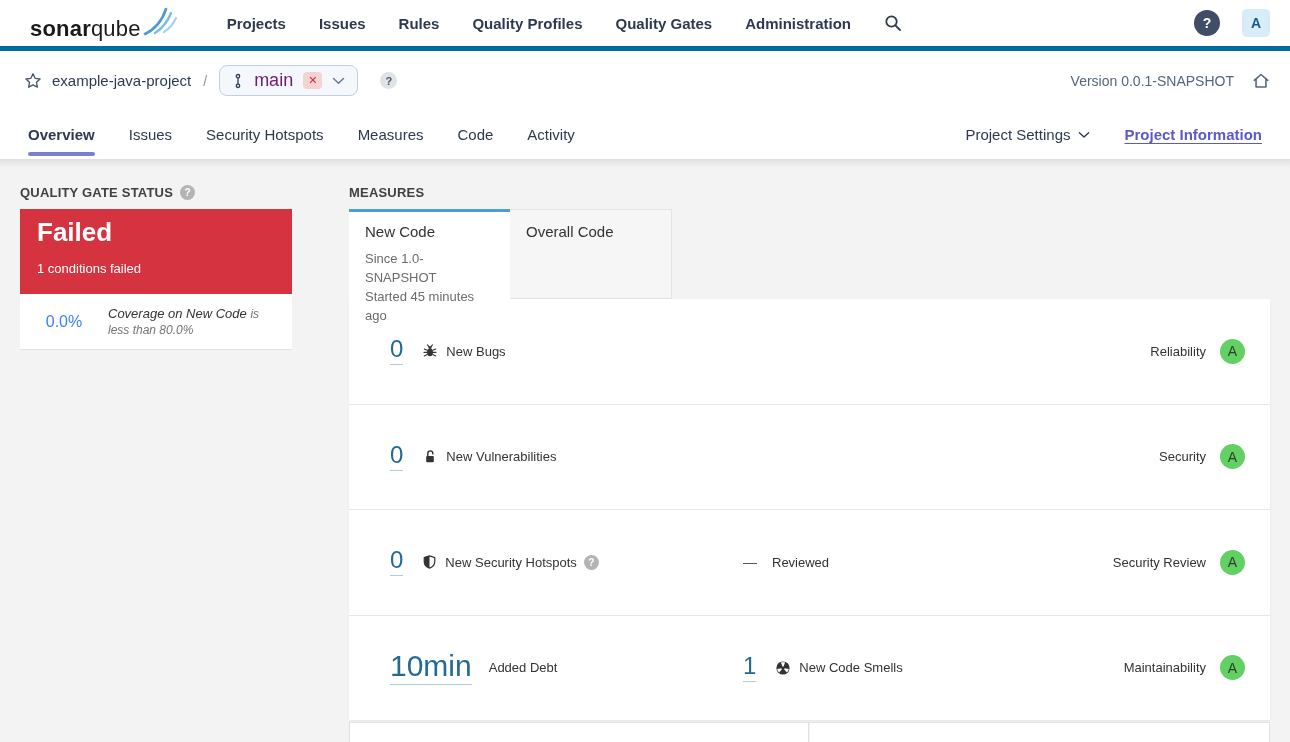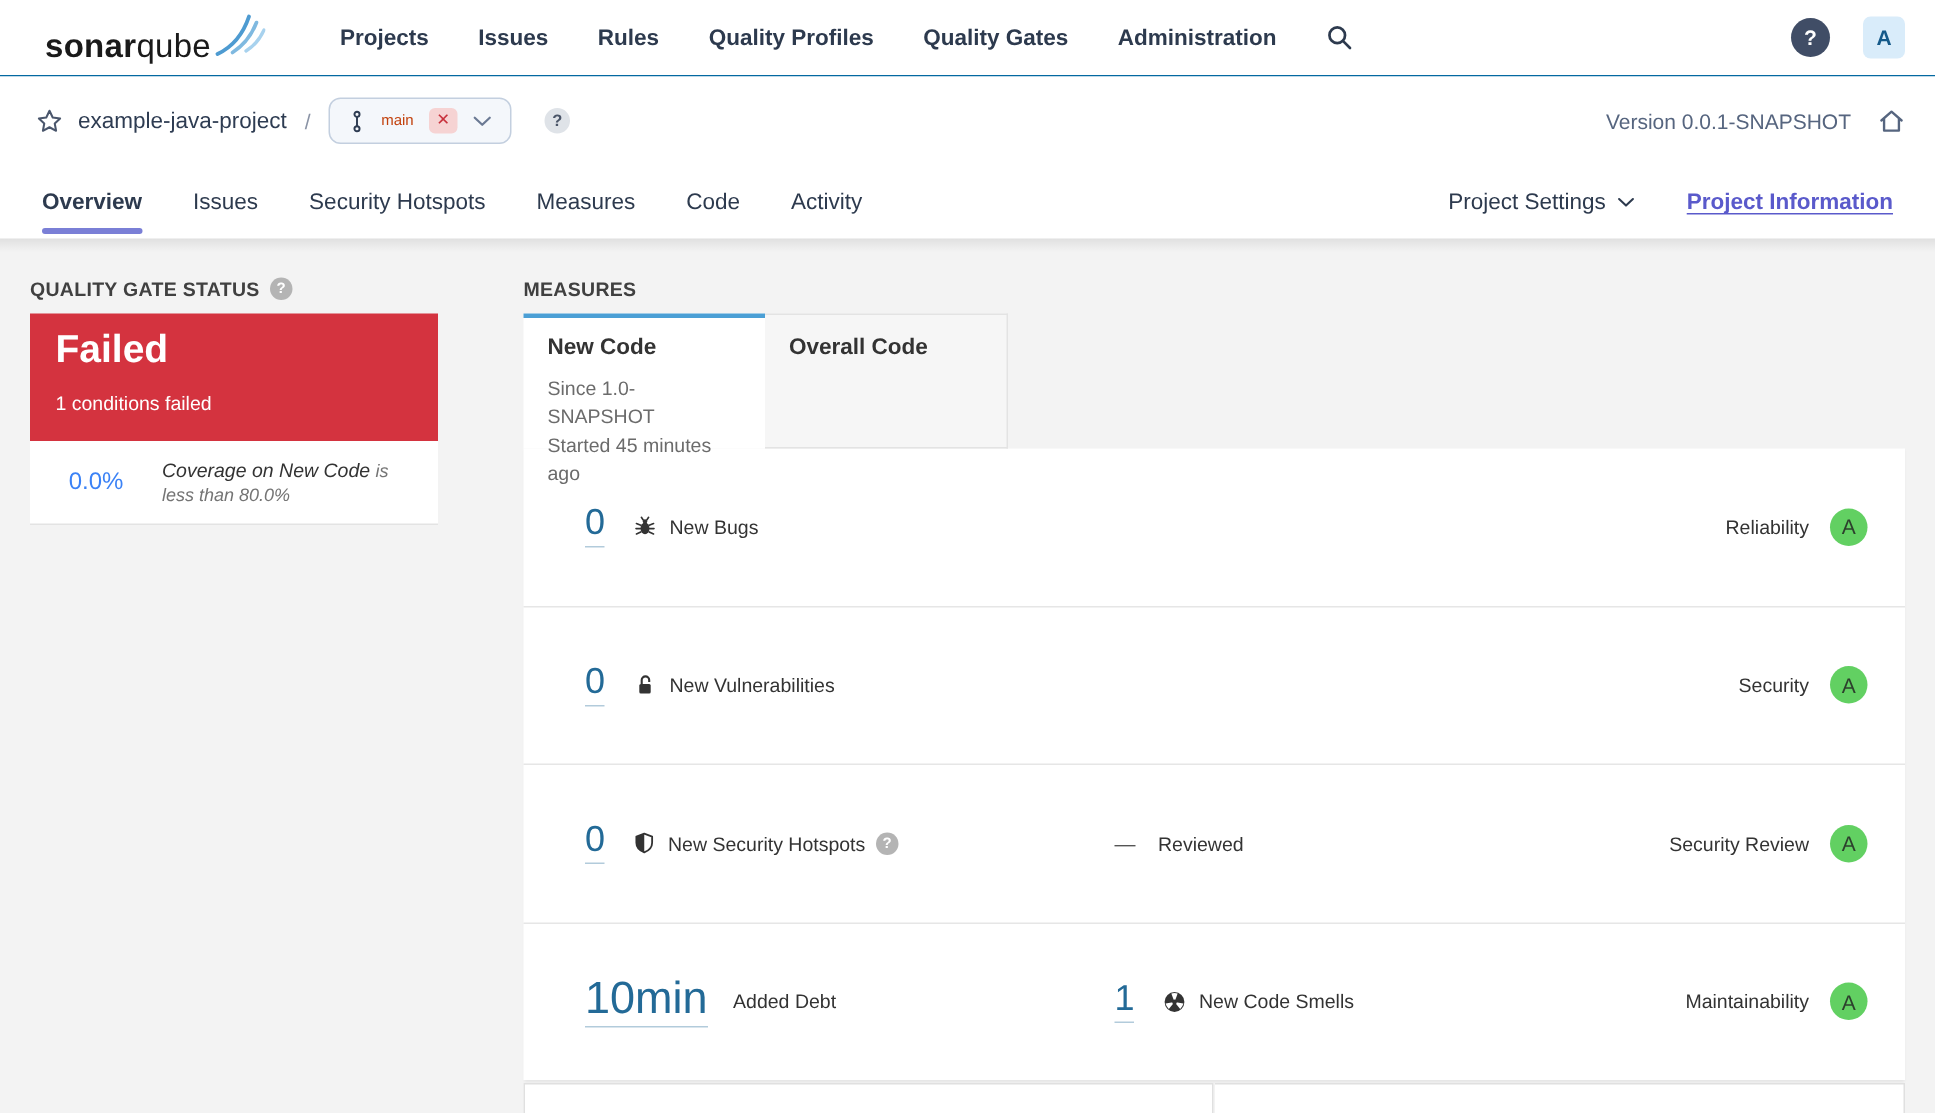--- a/index.html
+++ b/index.html
@@ -1,20 +1,20 @@
 <!DOCTYPE html>
 <html><head>
 <meta charset="utf-8">
 <style>
   * { margin:0; padding:0; box-sizing:border-box; }
   html,body { width:1290px; height:742px; overflow:hidden; background:#fff;
     font-family:"Liberation Sans","DejaVu Sans",sans-serif; font-size:13px; color:#333; }
 
   
-  .navbar { height:51px; background:#fff; border-bottom:1px solid #0369a1;
+  .navbar { height:51px; background:#fff; border-bottom:5px solid #0369a1;
     display:flex; align-items:center; padding:0 20px 0 30px; }
   .logo { display:flex; align-items:flex-end; position:relative; margin-right:50px; cursor:pointer; }
   .logo-text { font-size:22px; color:#1a1a1a; letter-spacing:.2px; line-height:1; }
   .logo-text b { font-weight:700; }
   .logo-swoosh { margin-left:2px; margin-bottom:4px; }
   .nav-links { display:flex; align-items:center; gap:33px; }
   .nav-link { color:#2d3a4e; font-weight:600; font-size:15px; cursor:pointer; white-space:nowrap; }
   .nav-search { margin-left:33px; display:flex; align-items:center; cursor:pointer; }
   .nav-right { margin-left:auto; display:flex; align-items:center; gap:22px; }
   .help-circle { width:26px; height:26px; border-radius:50%; background:#404d66; color:#fff;
@@ -23,21 +23,21 @@
     display:flex; align-items:center; justify-content:center; font-weight:600; font-size:14px; cursor:pointer; }
 
   
   .crumb-bar { height:59px; background:#fff; display:flex; align-items:center; padding:0 20px 0 24px; }
   .crumb-left { display:flex; align-items:center; gap:10px; }
   .star-btn { display:flex; align-items:center; cursor:pointer; }
   .crumb-project { color:#2e3c52; font-size:15px; cursor:pointer; }
   .crumb-sep { color:#8a93a5; font-size:14px; margin:0 2px; }
   .branch-pill { display:flex; align-items:center; gap:10px; height:31px; padding:0 12px;
     background:#f4f7fb; border:1px solid #c3cfdf; border-radius:8px; cursor:pointer; }
-  .branch-name { color:#c2410c; font-size:10px; }
+  .branch-name { color:#701a75; font-size:18px; }
   .branch-x { background:#f6d3d3; color:#c8313c; border-radius:4px; font-size:11px; font-weight:700;
     padding:2px 5px; line-height:1.1; cursor:pointer; }
   .pill-help { width:17px; height:17px; border-radius:50%; background:#dfe3e8; color:#4a5568;
     display:flex; align-items:center; justify-content:center; font-size:11px; font-weight:700;
     margin-left:12px; cursor:pointer; }
   .crumb-right { margin-left:auto; display:flex; align-items:center; gap:18px; }
   .version-text { color:#56657f; font-size:14px; }
   .home-btn { display:flex; align-items:center; cursor:pointer; }
 
   
@@ -71,21 +71,21 @@
     border-bottom:1px solid #e3e3e3; min-height:56px; cursor:pointer; }
   .qg-cond-value { width:88px; text-align:center; font-size:16px; color:#3b82f6; flex:none; }
   .qg-cond-text { width:210px; line-height:16px;font-style:italic; }
   .qg-cond-metric { color:#333; font-size:13px; }
   .qg-cond-constraint { color:#747474; font-size:12px; }
 
   
   .m-col { position:absolute; left:349px; top:26px; width:921px; }
   .m-tabs { margin-top:9px; display:flex; height:90px; }
   .m-tab-active { width:161px; background:#fff; border-top:3px solid #4b9fd5; padding:11px 16px 0; cursor:pointer; }
-  .m-tab-title { font-size:15px; font-weight:700; color:#333; margin-bottom:9px; }
+  .m-tab-title { font-size:15px; font-weight:400; color:#333; margin-bottom:9px; }
   .m-tab-sub { font-size:13px; color:#6b6b6b; line-height:19px; }
   .m-tab-inactive { width:162px; background:#f6f6f6; border:1px solid #e3e3e3; border-left:none;
     padding:13px 16px 0; cursor:pointer; }
   .m-panel { background:#fff; height:421px; display:flex; flex-direction:column;
     box-shadow:0 1px 2px rgba(0,0,0,.06); }
   .mrow { flex:1; position:relative; display:flex; align-items:center; padding:0 25px 0 41px; }
   .mrow + .mrow { border-top:1px solid #e6e6e6; }
   .mnum { color:#236a97; font-size:24px; line-height:1; text-decoration:none;
     border-bottom:1px solid rgba(35,106,151,.35); padding-bottom:3px; cursor:pointer; }
   .mnum.big { font-size:30px; }

